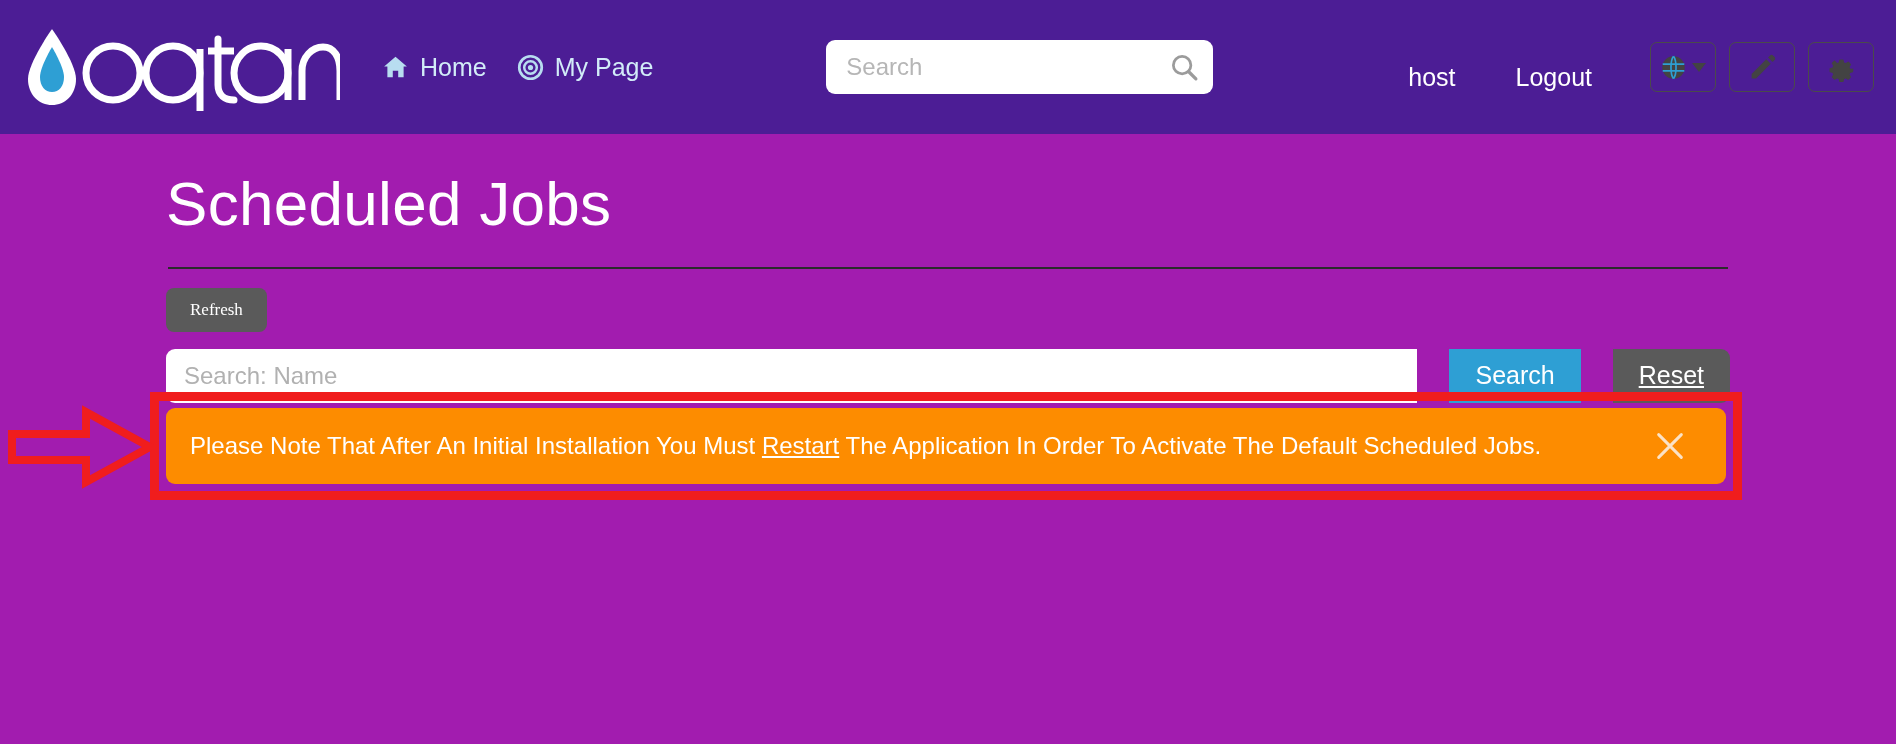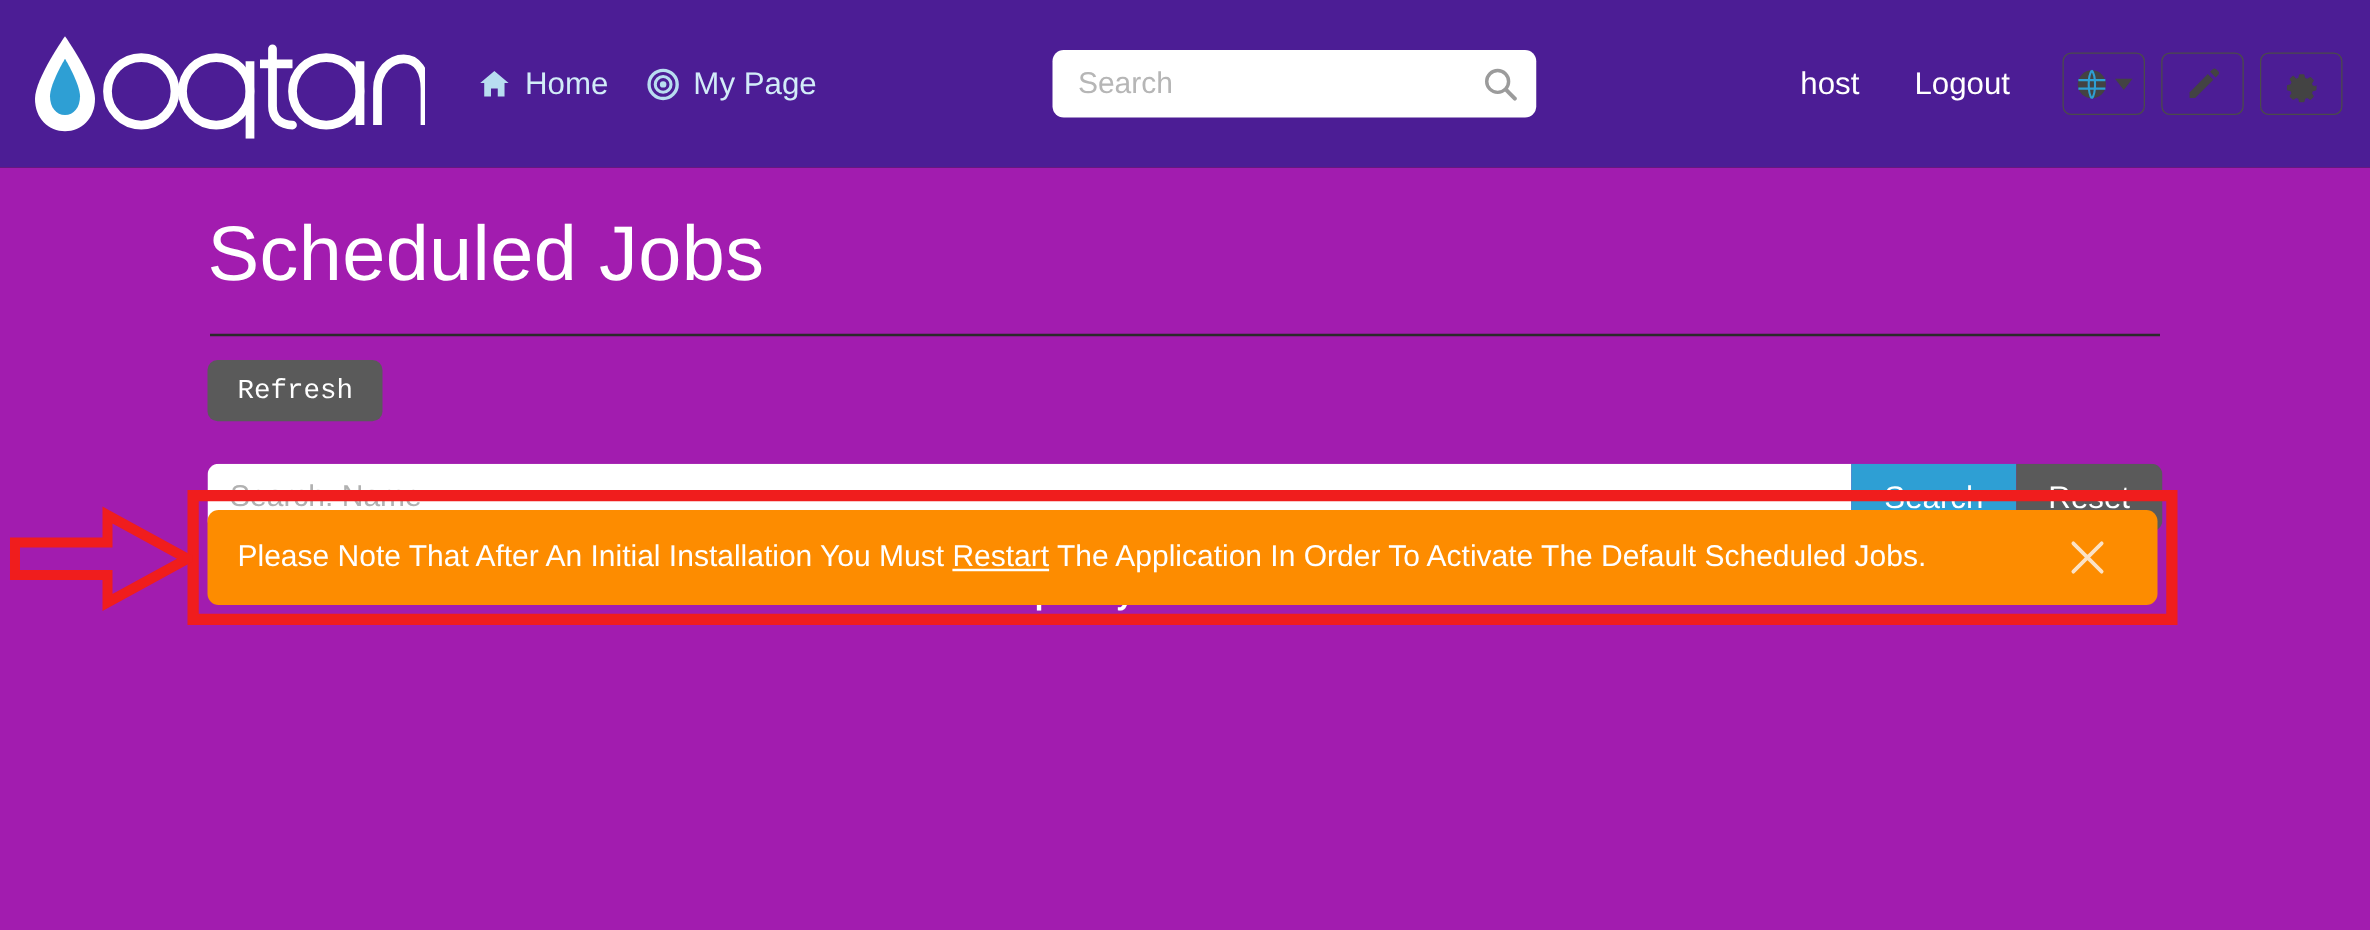--- a/index.html
+++ b/index.html
@@ -83,22 +83,22 @@
     transform: translateY(-50%);
     background: none;
     border: 0;
     cursor: pointer;
     display: flex;
     padding: 0;
   }
 
   .header-right {
     display: flex;
-    align-items: center;
-    gap: 0;
+    align-items: flex-end;
+    gap: 16px;
     flex: 0 0 auto;
   }
   .header-link {
     color: #ffffff;
     font-size: 25px;
     text-decoration: none;
     cursor: pointer;
     white-space: nowrap;
     padding: 0 22px;
   }
@@ -198,35 +198,36 @@
     width: 40px;
     height: 40px;
     margin-right: 14px;
   }
 
   .btn-gray {
     background: #5a5a5a;
     border: 0;
     border-radius: 8px;
     color: #ffffff;
-    font-family: Liberation Mono, monospace;
-    font-size: 22px;
+    font-family: Liberation Serif, serif;
+    font-size: 17px;
     padding: 12px 24px;
     cursor: pointer;
     line-height: 1.15;
   }
 
   .refresh-row { padding: 19px 0 0 166px; }
 
   .search-row {
-    margin: 34px 166px 0 166px;
+    margin: 17px 166px 0 166px;
     display: flex;
     height: 54px;
     border-radius: 9px;
     overflow: hidden;
+    gap: 32px;
   }
   .search-row input {
     flex: 1 1 auto;
     border: 0;
     outline: 0;
     background: #ffffff;
     font-family: "Liberation Sans", sans-serif;
     font-size: 24px;
     color: #333;
     padding: 0 18px;

